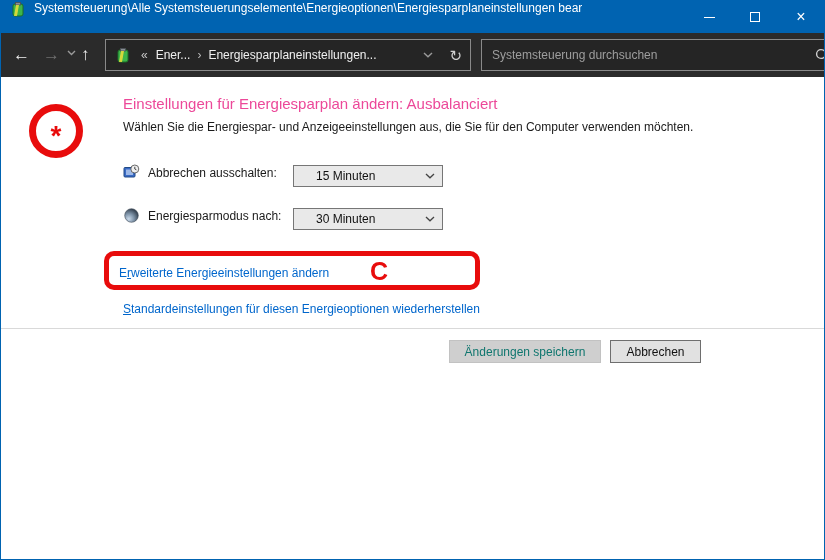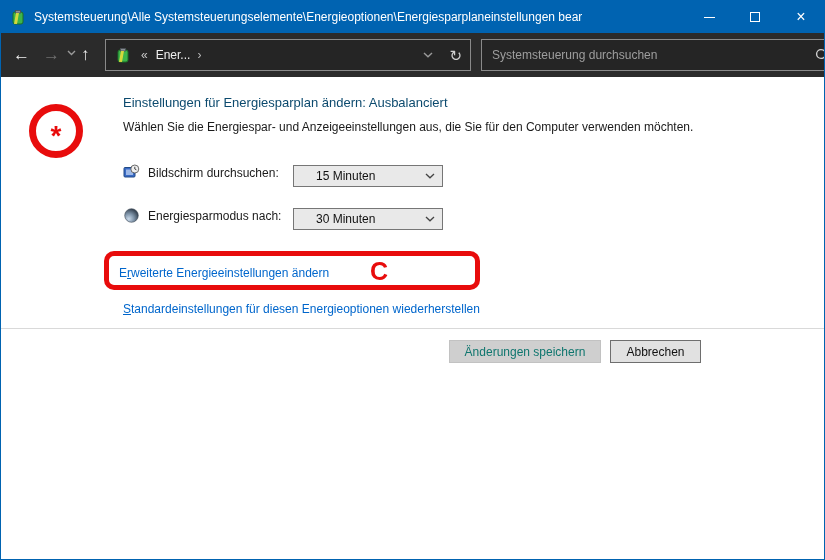--- a/index.html
+++ b/index.html
@@ -5,21 +5,21 @@
   * { margin:0; padding:0; box-sizing:border-box; }
   body { font-family:"Liberation Sans", sans-serif; background:#fff; }
   #window {
     position:relative; width:825px; height:560px; overflow:hidden;
     border:1px solid #0063b1; background:#fff;
   }
 
   
   #titlebar {
     position:absolute; left:0; top:0; width:100%; height:32px;
-    background:#0063b1; display:flex; align-items:center; color:#fff;
+    background:#0063b1; display:flex; color:#fff;
   }
   #titlebar .app-icon { margin:0 8px 0 8px; width:17px; height:17px; flex:0 0 auto; }
   #titlebar .title-text { font-size:12px; white-space:nowrap; overflow:hidden; }
   .caption-btns { position:absolute; right:0; top:0; height:32px; display:flex; }
   .caption-btn { width:46px; height:32px; display:flex; align-items:center; justify-content:center; color:#fff; }
   .glyph-min { width:11px; height:1px; background:#fff; }
   .glyph-max { width:10px; height:10px; border:1px solid #fff; }
   .glyph-close { font-size:16px; line-height:1; }
 
   
@@ -46,21 +46,21 @@
   }
   #searchbox input {
     flex:1; background:transparent; border:none; outline:none;
     color:#d6d6d6; font-size:12px; padding:0 10px; font-family:"Liberation Sans", sans-serif;
   }
   #searchbox input::placeholder { color:#9e9e9e; opacity:1; }
   #searchbox .mag { margin-right:10px; }
 
   
   #content { position:absolute; left:0; top:76px; width:100%; height:484px; background:#fff; }
-  #page-title { position:absolute; left:122px; top:18px; font-size:13px; color:#0c4a6e; }
+  #page-title { position:absolute; left:122px; top:18px; font-size:15px; color:#ec4899; }
   #page-subtitle { position:absolute; left:122px; top:43px; font-size:12px; color:#1a1a1a; }
 
   .setting-row { position:absolute; left:122px; display:flex; align-items:center; }
   .setting-row .s-icon { width:17px; height:17px; margin-right:8px; }
   .setting-row .s-label { font-size:12px; color:#1a1a1a; }
   .combo {
     position:absolute; left:292px; width:150px; height:22px;
     background:#e9e9e9; border:1px solid #767676; display:flex; align-items:center;
     font-size:12px; color:#111; padding-left:22px; cursor:default;
   }
@@ -129,20 +129,21 @@
 
   <div id="addressbar">
     <svg width="17" height="17" style="margin-right:6px;" viewBox="0 0 17 17">
       <rect x="4" y="3" width="10" height="12" rx="2" fill="#3db54a" stroke="#1c6e27" stroke-width="1"></rect>
       <rect x="6.5" y="1.5" width="5" height="2.5" fill="#8a8f94" stroke="#4a4f54" stroke-width="0.8"></rect>
       <path d="M7 4 L10 4 L8 15 L5 15 Z" fill="#eede3a" opacity="0.85"></path>
     </svg>
     <span class="overflow">«</span>
     <span class="crumb">Ener...</span>
     <span class="sep">›</span>
+    <span class="crumb">Energiesparplaneinstellungen...</span>
     <span class="spacer"></span>
     <span>
       <svg class="chev-svg" width="10" height="6" viewBox="0 0 10 6">
           <polyline points="1,1 5,4.8 9,1" fill="none" stroke="#9a9a9a" stroke-width="1.4"></polyline>
         </svg>
     </span>
     <span id="refresh-btn">↻</span>
   </div>
 
   <div id="searchbox">
@@ -158,21 +159,21 @@
     <div id="page-subtitle">Wählen Sie die Energiespar- und Anzeigeeinstellungen aus, die Sie für den Computer verwenden möchten.</div>
 
     <div class="setting-row" style="top:87px;">
       <svg class="s-icon" viewBox="0 0 17 17">
         <rect x="1" y="3.5" width="11" height="9.5" rx="1" fill="#3a6bc6" stroke="#204a86" stroke-width="1"></rect>
         <rect x="3" y="5.5" width="7" height="5.5" fill="#9db9e8"></rect>
         <circle cx="11.8" cy="5" r="4" fill="#efefef" stroke="#5a5a5a" stroke-width="0.9"></circle>
         <line x1="11.8" y1="5" x2="11.8" y2="2.8" stroke="#333" stroke-width="0.9"></line>
         <line x1="11.8" y1="5" x2="13.4" y2="5.8" stroke="#333" stroke-width="0.9"></line>
       </svg>
-      <span class="s-label">Bildschirm durchsuchen:</span>
+      <span class="s-label">Abbrechen ausschalten:</span>
     </div>
     <div class="combo" style="top:88px;">
       <span>15 Minuten</span>
       <svg class="chev" width="10" height="6" viewBox="0 0 10 6">
           <polyline points="1,1 5,4.8 9,1" fill="none" stroke="#444" stroke-width="1.3"></polyline>
         </svg>
     </div>
 
     <div class="setting-row" style="top:130px;">
       <svg class="s-icon" viewBox="0 0 17 17">

